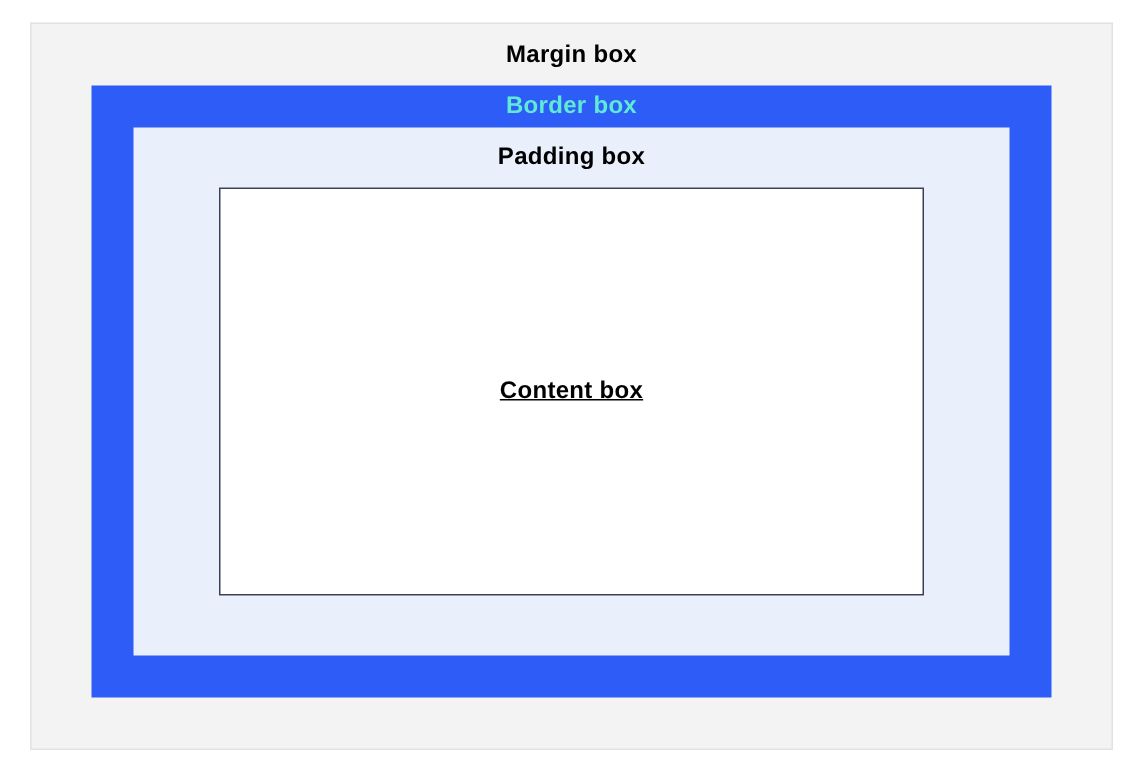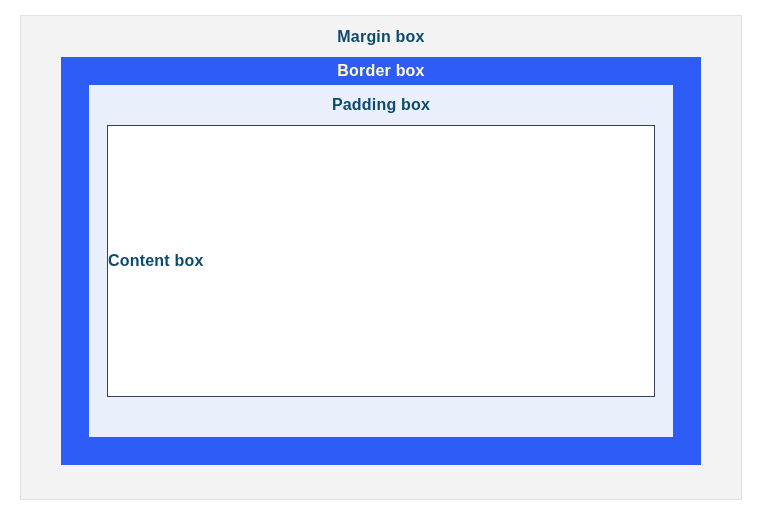--- a/index.html
+++ b/index.html
@@ -15,21 +15,21 @@
     background: #ffffff;
     overflow: hidden;
   }
   .box-label {
     display: flex;
     align-items: center;
     justify-content: center;
     font-weight: 700;
     font-size: 16px;
     letter-spacing: 0.2px;
-    color: #0c4a6e;
+    color: #000000;
     user-select: none;
   }
   .margin-box {
     position: absolute;
     left: 20px;
     top: 15px;
     width: 720px;
     height: 483px;
     background: var(--margin-bg, #f3f3f4);
     border: 1px solid var(--margin-border, #e2e2e4);
@@ -38,38 +38,40 @@
   .margin-label {
     height: 41px;
   }
   .border-box {
     margin: 0 40px;
     height: 408px;
     background: var(--border-bg, #2e5cf6);
   }
   .border-label {
     height: 28px;
-    color: #fef9c3;
+    color: #5eead4;
   }
   .padding-box {
     margin: 0 28px;
     height: 352px;
     background: var(--padding-bg, #e9f0fc);
   }
   .padding-label {
     height: 40px;
     text-align: right;
   }
   .content-box {
-    margin: 0 18px;
+    margin: 0 57px;
     height: 270px;
     background: var(--content-bg, #ffffff);
     border: 1px solid var(--content-border, #3b4058);
     display: flex;
     align-items: center;
+    justify-content: center;
+    text-decoration: underline;
   }
 </style>
 </head>
 <body>
 
 <div class="stage">
   <div class="margin-box">
     <div class="box-label margin-label">Margin box</div>
     <div class="border-box">
       <div class="box-label border-label">Border box</div>

